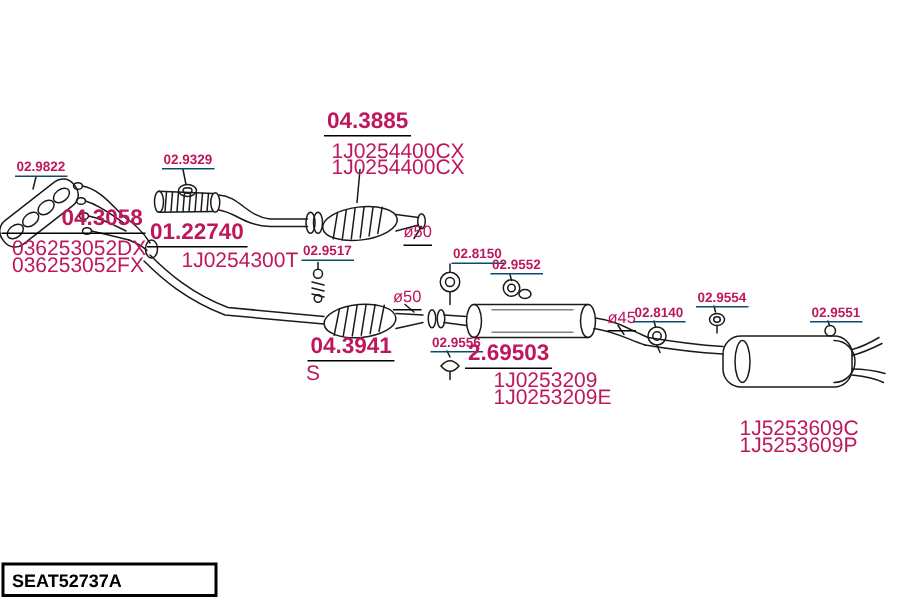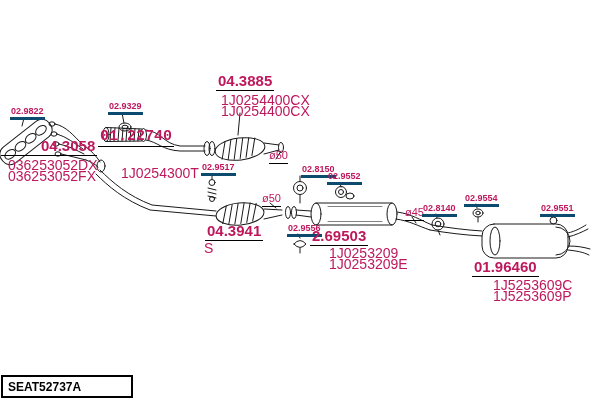--- a/index.html
+++ b/index.html
@@ -3,26 +3,26 @@
 <meta charset="utf-8">
 <style>
   * { margin:0; padding:0; box-sizing:border-box; }
   html,body { background:#ffffff; }
   .stage {
     position:relative; width:600px; height:400px; background:#ffffff;
     font-family:"Liberation Sans", sans-serif; overflow:hidden; color:#000;
   }
   .stage svg { position:absolute; left:0; top:0; }
   .lbl { position:absolute; white-space:nowrap; line-height:1.05; color:#be185d; }
-  .pn-sm { font-size:9px; font-weight:bold; border-bottom:3px solid #0c4a6e; padding:0 1px 1px 1px;text-align:center; }
+  .pn-sm { font-size:9px; font-weight:bold; border-bottom:1px solid #0c4a6e; padding:0 1px 1px 1px;text-align:center; }
   .pn-lg { font-size:15px; font-weight:bold; border-bottom:1px solid #000; padding:0 2px 1px 2px; }
   .ref   { font-size:14px; }
   .dia   { font-size:11px; font-weight:normal; border-bottom:1px solid #000; padding-bottom:1px; }
   .footer-box {
-    position:absolute; left:1px; top:375px; width:132px; height:23px;
+    position:absolute; left:1px; top:375px; width:144px; height:23px;
     border:2px solid #000; display:flex; align-items:center; padding-left:5px;
     font-size:12px; font-weight:bold; background:#fff;
   }
 </style>
 </head>
 <body>
 
 <div class="stage">
 
   <svg width="600" height="400" viewBox="0 0 600 400">
@@ -201,21 +201,21 @@
   </svg>
 
   <div class="lbl pn-sm" style="left:10px;top:107px;">02.9822</div>
 
   <div class="lbl pn-lg" style="left:1px;top:138px;padding-left:40px;">04.3058</div>
   <div class="lbl ref" style="left:8px;top:158px;">036253052DX</div>
   <div class="lbl ref" style="left:8px;top:169px;">036253052FX</div>
 
   <div class="lbl pn-sm" style="left:108px;top:102px;">02.9329</div>
 
-  <div class="lbl pn-lg" style="left:98px;top:129px;font-family:Liberation Mono, monospace;">01.22740</div>
+  <div class="lbl pn-lg" style="left:98px;top:147px;">01.22740</div>
   <div class="lbl ref" style="left:121px;top:166px;">1J0254300T</div>
 
   <div class="lbl pn-lg" style="left:216px;top:73px;">04.3885</div>
   <div class="lbl ref" style="left:221px;top:93px;">1J0254400CX</div>
   <div class="lbl ref" style="left:221px;top:104px;">1J0254400CX</div>
 
   <div class="lbl pn-sm" style="left:201px;top:163px;">02.9517</div>
 
   <div class="lbl dia" style="left:269px;top:150px;">ø50</div>
 
@@ -232,21 +232,20 @@
   <div class="lbl pn-lg" style="left:310px;top:228px;">2.69503</div>
   <div class="lbl ref" style="left:329px;top:246px;text-align:right;">1J0253209</div>
   <div class="lbl ref" style="left:329px;top:257px;">1J0253209E</div>
 
   <div class="lbl dia" style="left:405px;top:207px;">ø45</div>
 
   <div class="lbl pn-sm" style="left:422px;top:204px;">02.8140</div>
   <div class="lbl pn-sm" style="left:464px;top:194px;">02.9554</div>
   <div class="lbl pn-sm" style="left:540px;top:204px;">02.9551</div>
 
-  <div class="lbl pn-lg" style="left:472px;top:259px;">01.96460</div>
   <div class="lbl ref" style="left:493px;top:278px;">1J5253609C</div>
   <div class="lbl ref" style="left:493px;top:289px;">1J5253609P</div>
 
   <div class="footer-box">
     <span>SEAT52737A</span>
   </div>
 
 </div>
 
 </body></html>

